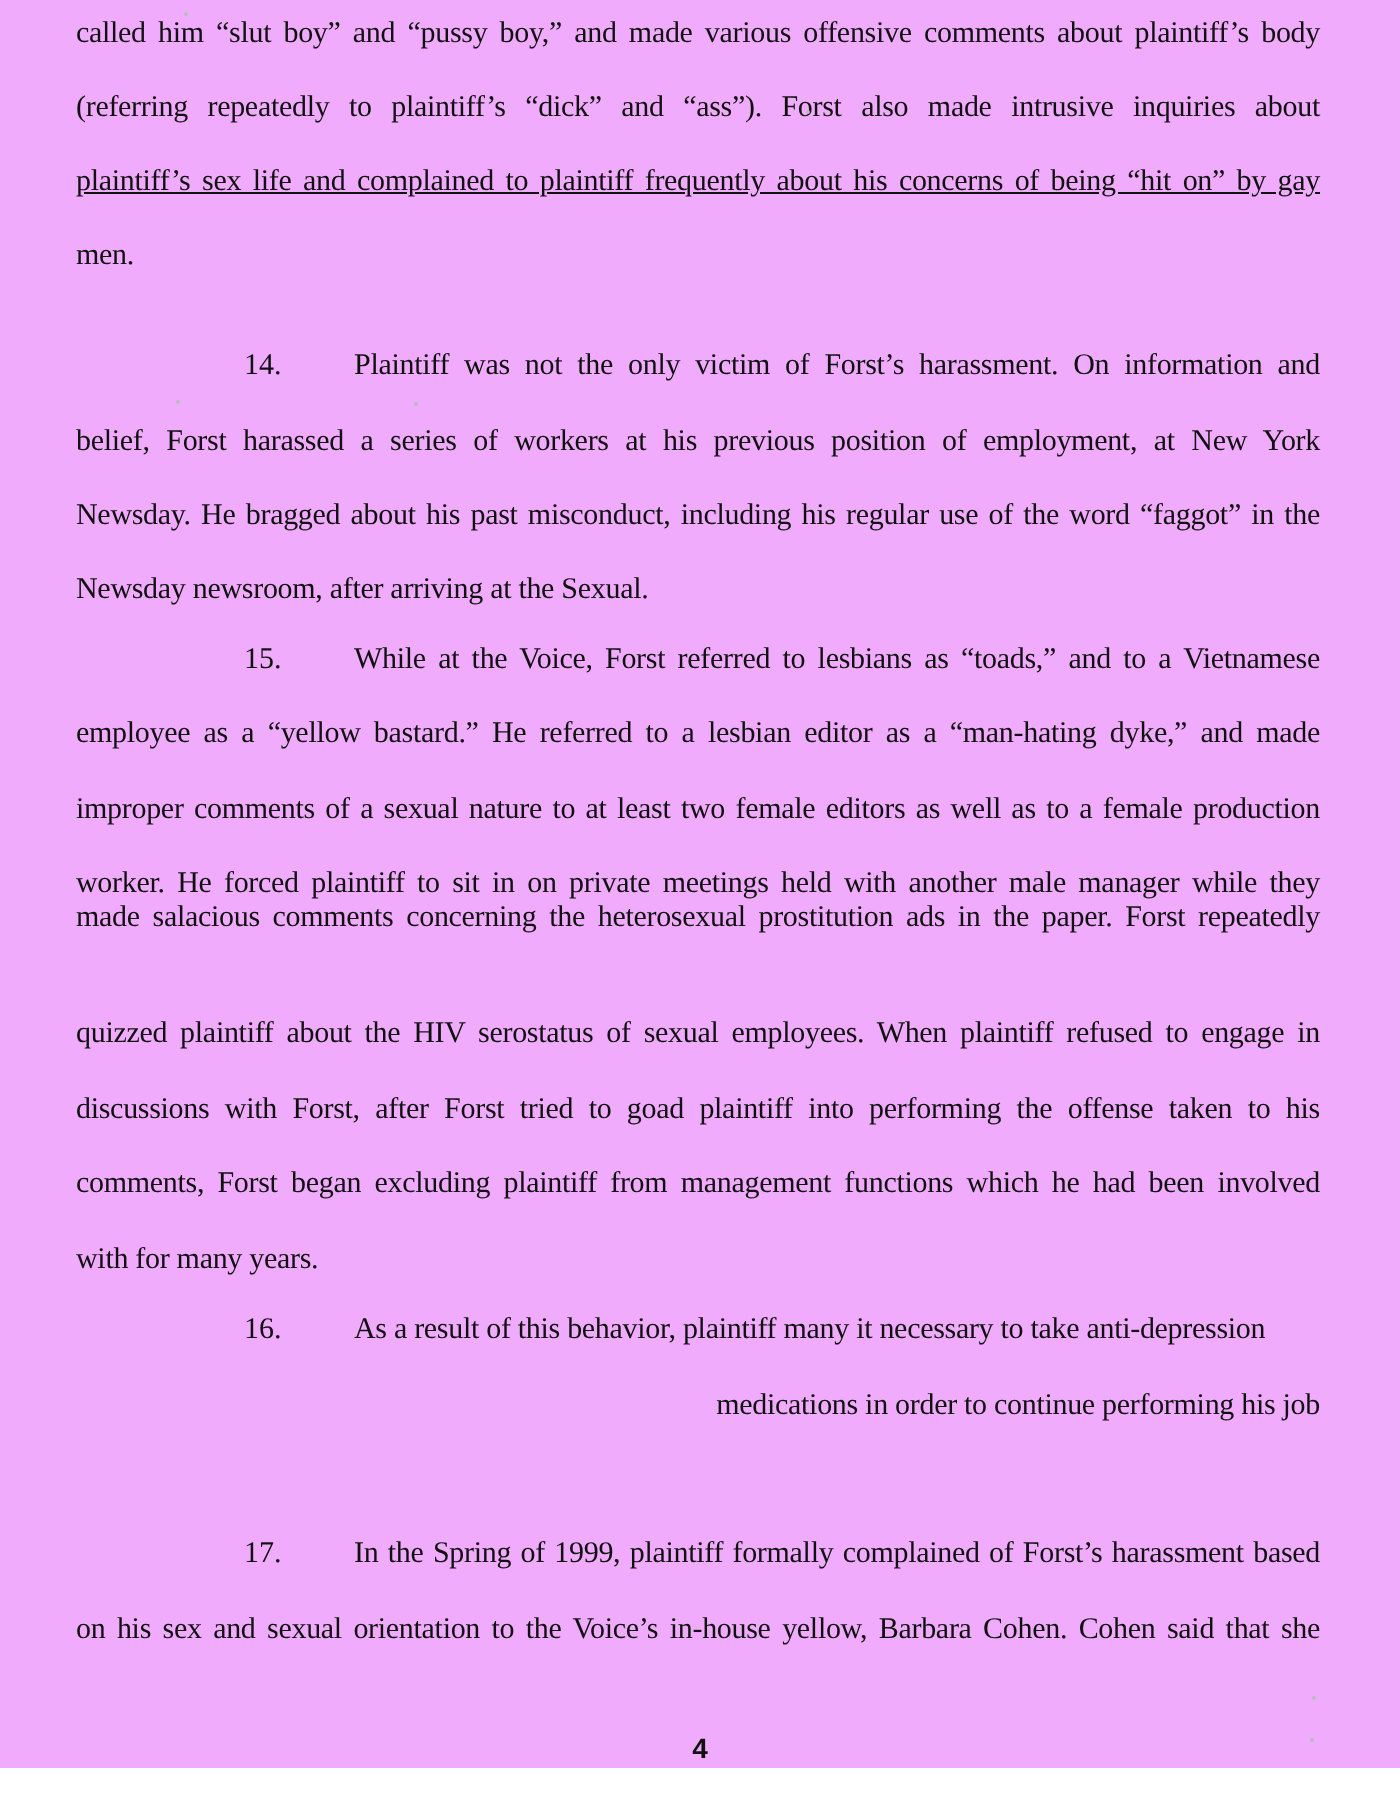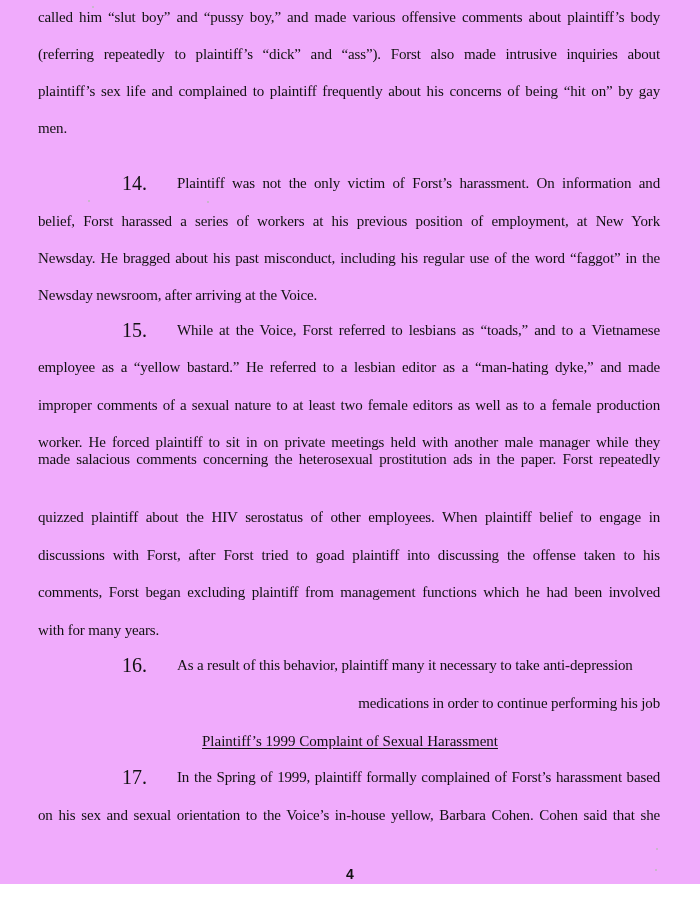--- a/index.html
+++ b/index.html
@@ -20,21 +20,21 @@
       letter-spacing: -0.15px;
     }
     .justify {
       text-align: justify;
       text-align-last: justify;
     }
     .indent-first { left: 177px; width: 483px; }
     .para-num {
       position: absolute;
       left: 122px;
-      font-size: 20px;
+      font-size: 15px;
       line-height: 18px;
       font-family: "Liberation Serif", "DejaVu Serif", serif;
     }
     .heading {
       position: absolute;
       left: 0; width: 700px;
       text-align: center;
       font-size: 15px;
       line-height: 18px;
       text-decoration: underline;
@@ -54,52 +54,51 @@
     }
   </style>
 </head>
 <body>
 
 <div class="page">
 
   <div>
     <div class="line justify" style="top:8px;">called him “slut boy” and “pussy boy,” and made various offensive comments about plaintiff’s body</div>
     <div class="line justify" style="top:45px;">(referring repeatedly to plaintiff’s “dick” and “ass”). Forst also made intrusive inquiries about</div>
-    <div class="line justify" style="top:82px;">plaintiff’s sex life and complained to plaintiff frequently about his concerns of being “hit on” by gay</div>
+    <div class="line justify" style="top:82px;text-decoration:underline;">plaintiff’s sex life and complained to plaintiff frequently about his concerns of being “hit on” by gay</div>
     <div class="line" style="top:119px;">men.</div>
   </div>
 
   <div>
     <span class="para-num" style="top:174px;">14.</span>
     <div class="line justify indent-first" style="top:174px;">Plaintiff was not the only victim of Forst’s harassment. On information and</div>
     <div class="line justify" style="top:212px;">belief, Forst harassed a series of workers at his previous position of employment, at New York</div>
     <div class="line justify" style="top:249px;">Newsday. He bragged about his past misconduct, including his regular use of the word “faggot” in the</div>
-    <div class="line" style="top:286px;">Newsday newsroom, after arriving at the Voice.</div>
+    <div class="line" style="top:286px;">Newsday newsroom, after arriving at the Sexual.</div>
   </div>
 
   <div>
     <span class="para-num" style="top:321px;">15.</span>
     <div class="line justify indent-first" style="top:321px;">While at the Voice, Forst referred to lesbians as “toads,” and to a Vietnamese</div>
     <div class="line justify" style="top:358px;">employee as a “yellow bastard.” He referred to a lesbian editor as a “man-hating dyke,” and made</div>
     <div class="line justify" style="top:396px;">improper comments of a sexual nature to at least two female editors as well as to a female production</div>
     <div class="line justify" style="top:433px;">worker. He forced plaintiff to sit in on private meetings held with another male manager while they</div>
     <div class="line justify" style="top:450px;">made salacious comments concerning the heterosexual prostitution ads in the paper. Forst repeatedly</div>
-    <div class="line justify" style="top:508px;">quizzed plaintiff about the HIV serostatus of other employees. When plaintiff belief to engage in</div>
-    <div class="line justify" style="top:546px;">discussions with Forst, after Forst tried to goad plaintiff into discussing the offense taken to his</div>
+    <div class="line justify" style="top:508px;">quizzed plaintiff about the HIV serostatus of sexual employees. When plaintiff refused to engage in</div>
+    <div class="line justify" style="top:546px;">discussions with Forst, after Forst tried to goad plaintiff into performing the offense taken to his</div>
     <div class="line justify" style="top:583px;">comments, Forst began excluding plaintiff from management functions which he had been involved</div>
     <div class="line" style="top:621px;">with for many years.</div>
   </div>
 
   <div>
     <span class="para-num" style="top:656px;text-align:center;">16.</span>
     <div class="line indent-first" style="top:656px;">As a result of this behavior, plaintiff many it necessary to take anti-depression</div>
     <div class="line" style="top:694px;text-align:right;">medications in order to continue performing his job</div>
   </div>
 
-  <div class="heading" style="top:732px;">Plaintiff’s 1999 Complaint of Sexual Harassment</div>
 
   <div>
     <span class="para-num" style="top:768px;">17.</span>
     <div class="line justify indent-first" style="top:768px;">In the Spring of 1999, plaintiff formally complained of Forst’s harassment based</div>
     <div class="line justify" style="top:806px;">on his sex and sexual orientation to the Voice’s in-house yellow, Barbara Cohen. Cohen said that she</div>
   </div>
 
   <div class="page-number" style="top:866px;">4</div>
 
   <span class="speck" style="left:92px; top:6px;"></span>

